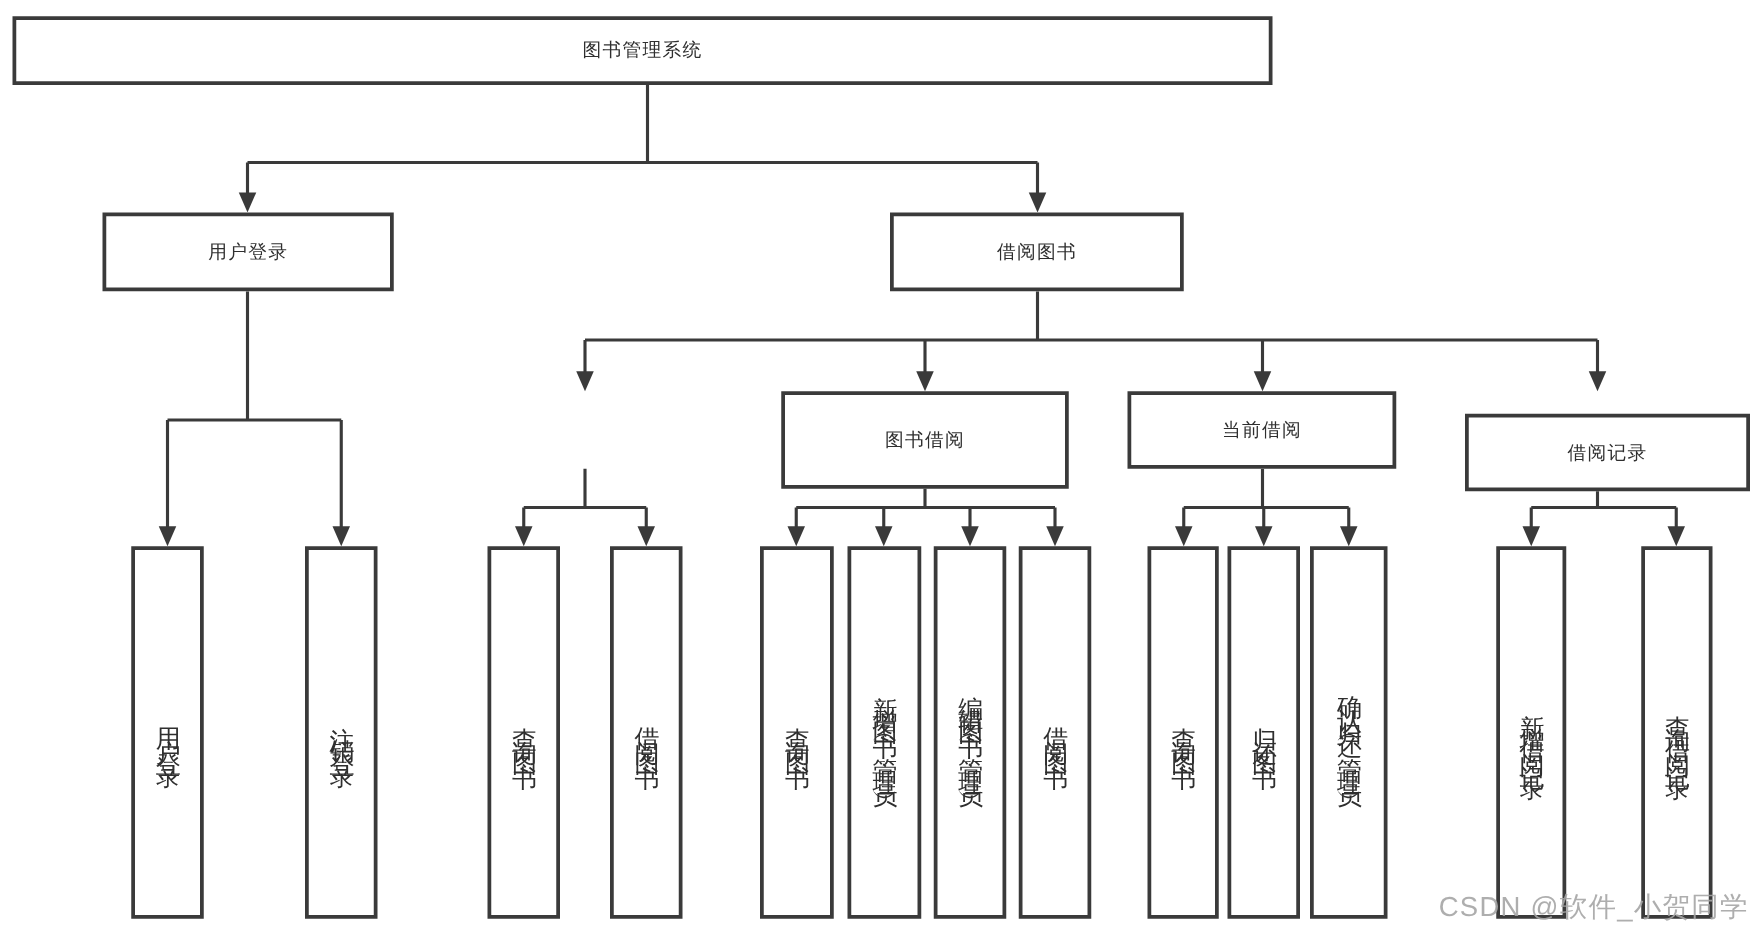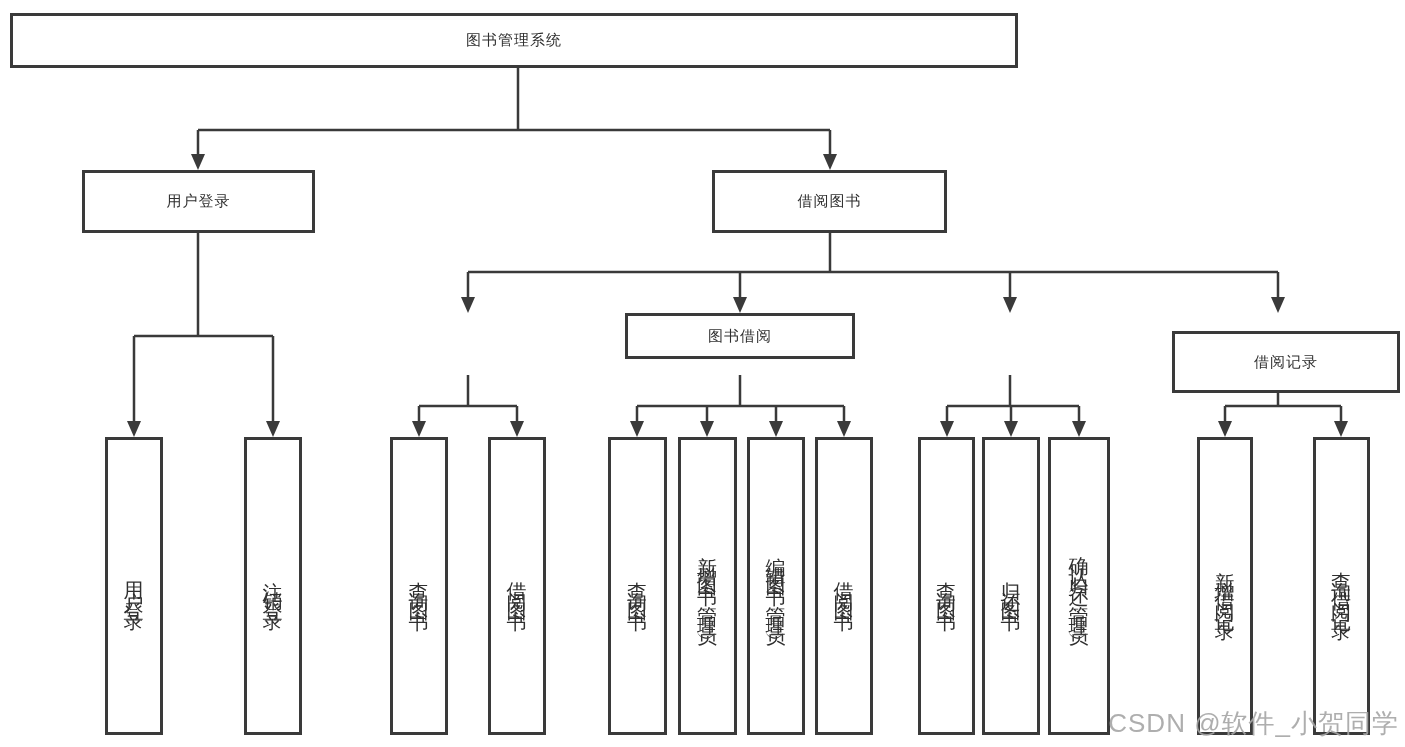--- a/index.html
+++ b/index.html
@@ -36,21 +36,21 @@
     font-size: 20px;
     line-height: 1;
     letter-spacing: 10px;
     white-space: nowrap;
     color: #2f2f2f;
   }
   .watermark {
     position: absolute;
     right: 6px;
     bottom: 6px;
-    font-size: 26px;
+    font-size: 22px;
     color: rgba(165,165,165,0.9);
     letter-spacing: 1px;
     z-index: 3;
     white-space: nowrap;
   }
 </style>
 </head>
 <body>
 
 <div id="stage">
@@ -99,22 +99,25 @@
     <span>图书管理系统</span>
   </div>
 
   <div class="node hbox" style="left:82px; top:170px; width:233px; height:63px;">
     <span>用户登录</span>
   </div>
   <div class="node hbox" style="left:712px; top:170px; width:235px; height:63px;">
     <span>借阅图书</span>
   </div>
 
-  <div class="node hbox" style="left:625px; top:313px; width:230px; height:46px;">
+  <div class="node hbox" style="left:625px; top:313px; width:230px; height:78px;">
     <span>图书借阅</span>
+  </div>
+  <div class="node hbox" style="left:902px; top:313px; width:215px; height:62px;">
+    <span>当前借阅</span>
   </div>
   <div class="node hbox" style="left:1172px; top:331px; width:228px; height:62px;">
     <span>借阅记录</span>
   </div>
 
   <div class="node vbox" style="left:105px; top:437px; width:58px; height:298px;">
     <span class="vtext">用户登录</span>
   </div>
   <div class="node vbox" style="left:244px; top:437px; width:58px; height:298px;">
     <span class="vtext">注销登录</span>

